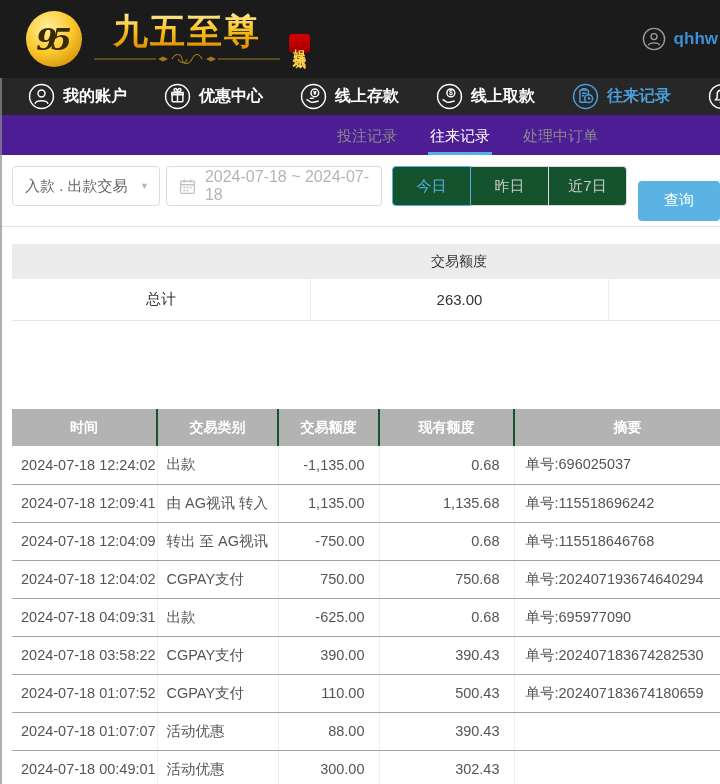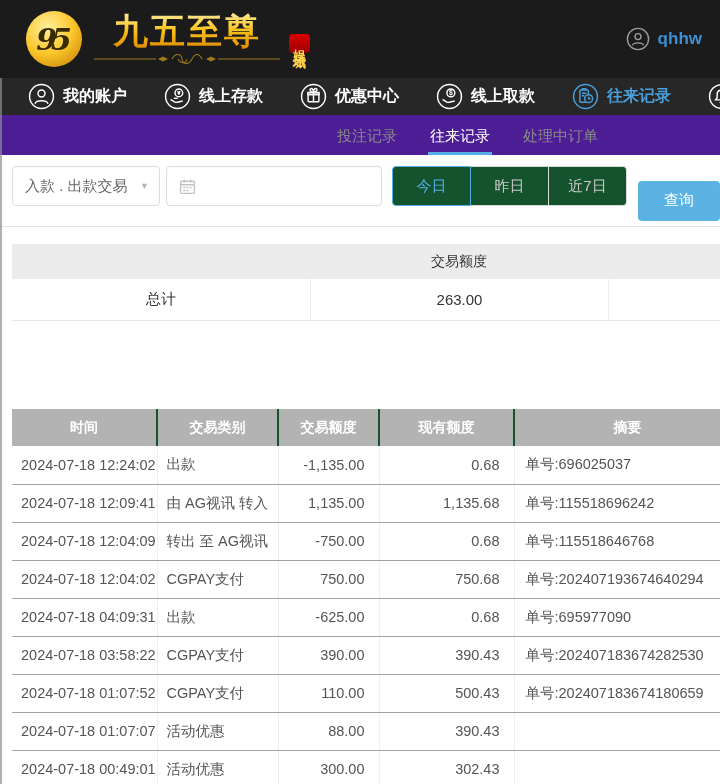--- a/index.html
+++ b/index.html
@@ -4,21 +4,21 @@
 <style>
   * { margin:0; padding:0; box-sizing:border-box; }
   html,body { width:720px; height:784px; overflow:hidden; background:#fff;
     font-family:"Liberation Sans", sans-serif; position:relative; }
 
   .window-edge { position:absolute; left:0; top:78px; width:2px; height:706px;
     background:#8f8f8f; opacity:.7; z-index:60; }
 
   
   .top-header { height:78px; background:#1b1b1b; display:flex; align-items:center;
-    justify-content:space-between; padding:0 18px 0 26px;gap:9px; }
+    justify-content:space-between; padding:0 2px 0 26px;gap:9px; }
   .logo { display:flex; align-items:center; }
   .logo-circle { width:56px; height:56px; border-radius:50%; flex:none;
     background:radial-gradient(circle at 38% 30%, #ffef9e 0%, #fcc82c 48%, #c07800 100%);
     display:flex; align-items:center; justify-content:center;
     font-family:"DejaVu Serif", serif; font-style:italic; font-weight:bold;
     font-size:30px; letter-spacing:-6px; color:#3a2a00; padding-right:6px; }
   .brand-col { margin-left:10px; display:flex; flex-direction:column; align-items:center; }
   .brand-text { font-size:35px; font-weight:bold; letter-spacing:2px; line-height:1.1;
     color:#f2a90a; white-space:nowrap; }
   @supports (-webkit-background-clip: text) {
@@ -132,39 +132,39 @@
     <svg viewBox="0 0 24 24">
       <circle cx="12" cy="12" r="10.6"></circle>
         <circle cx="12" cy="9.3" r="3.1"></circle>
       <path d="M6.2 18.4c1.2-3.4 10.4-3.4 11.6 0"></path>
     </svg>
     <span>我的账户</span>
   </div>
   <div class="nav-item">
     <svg viewBox="0 0 24 24">
       <circle cx="12" cy="12" r="10.6"></circle>
+      <rect x="7.2" y="10.3" width="9.6" height="6.4" rx=".6"></rect>
+      <path d="M7 8.4h10v1.9H7zM12 8.4V17"></path>
+      <path d="M12 8.2c-2.8 0-4-2.6-2.3-3.2 1.4-.5 2.3 1.6 2.3 3.2 0-1.6.9-3.7 2.3-3.2 1.7.6.5 3.2-2.3 3.2z"></path>
+    </svg>
+    <span>优惠中心</span>
+  </div>
+  <div class="nav-item">
+    <svg viewBox="0 0 24 24">
+      <circle cx="12" cy="12" r="10.6"></circle>
         <circle cx="13.2" cy="8.8" r="3.4"></circle>
       <path d="M12 7.3l1.2 1.5 1.2-1.5M13.2 8.8v1.7M12.2 9.4h2"></path>
       <path d="M5.8 14.8c1 .1 1.8.6 2.6 1.4.9.9 2 1.2 3.4.9l4.8-1.1"></path>
       <path d="M8.8 13.6h3.4"></path>
     </svg>
     <span>线上存款</span>
   </div>
   <div class="nav-item">
     <svg viewBox="0 0 24 24">
       <circle cx="12" cy="12" r="10.6"></circle>
-      <rect x="7.2" y="10.3" width="9.6" height="6.4" rx=".6"></rect>
-      <path d="M7 8.4h10v1.9H7zM12 8.4V17"></path>
-      <path d="M12 8.2c-2.8 0-4-2.6-2.3-3.2 1.4-.5 2.3 1.6 2.3 3.2 0-1.6.9-3.7 2.3-3.2 1.7.6.5 3.2-2.3 3.2z"></path>
-    </svg>
-    <span>优惠中心</span>
-  </div>
-  <div class="nav-item">
-    <svg viewBox="0 0 24 24">
-      <circle cx="12" cy="12" r="10.6"></circle>
         <circle cx="13.2" cy="8.8" r="3.5"></circle>
       <text x="13.2" y="10.8" font-size="6" text-anchor="middle" fill="currentColor" stroke="none" font-weight="bold">$</text>
       <path d="M5.8 14.8c1 .1 1.8.6 2.6 1.4.9.9 2 1.2 3.4.9l4.8-1.1"></path>
     </svg>
     <span>线上取款</span>
   </div>
   <div class="nav-item active">
     <svg viewBox="0 0 24 24">
       <circle cx="12" cy="12" r="10.6"></circle>
       <rect x="7" y="6.3" width="7.6" height="10.8" rx="1"></rect>
@@ -193,20 +193,21 @@
 <div class="filter-row">
   <div class="select-box">
     <span>入款 . 出款交易</span>
     <span class="caret">▼</span>
   </div>
   <div class="date-box">
     <svg viewBox="0 0 16 16">
       <rect x="1.5" y="3" width="13" height="11.5" rx="1"></rect>
       <path d="M1.5 6.4h13M5 1.5v3M11 1.5v3M4 9h2M7 9h2M10 9h2M4 11.8h2M7 11.8h2"></path>
     </svg>
+    <span>2024-07-18 ~ 2024-07-18</span>
   </div>
   <div class="btn-group">
     <div class="quick-btn active">今日</div>
     <div class="quick-btn">昨日</div>
     <div class="quick-btn">近7日</div>
   </div>
   <button class="query-btn">查询</button>
 </div>
 
 <div class="divider"></div>

